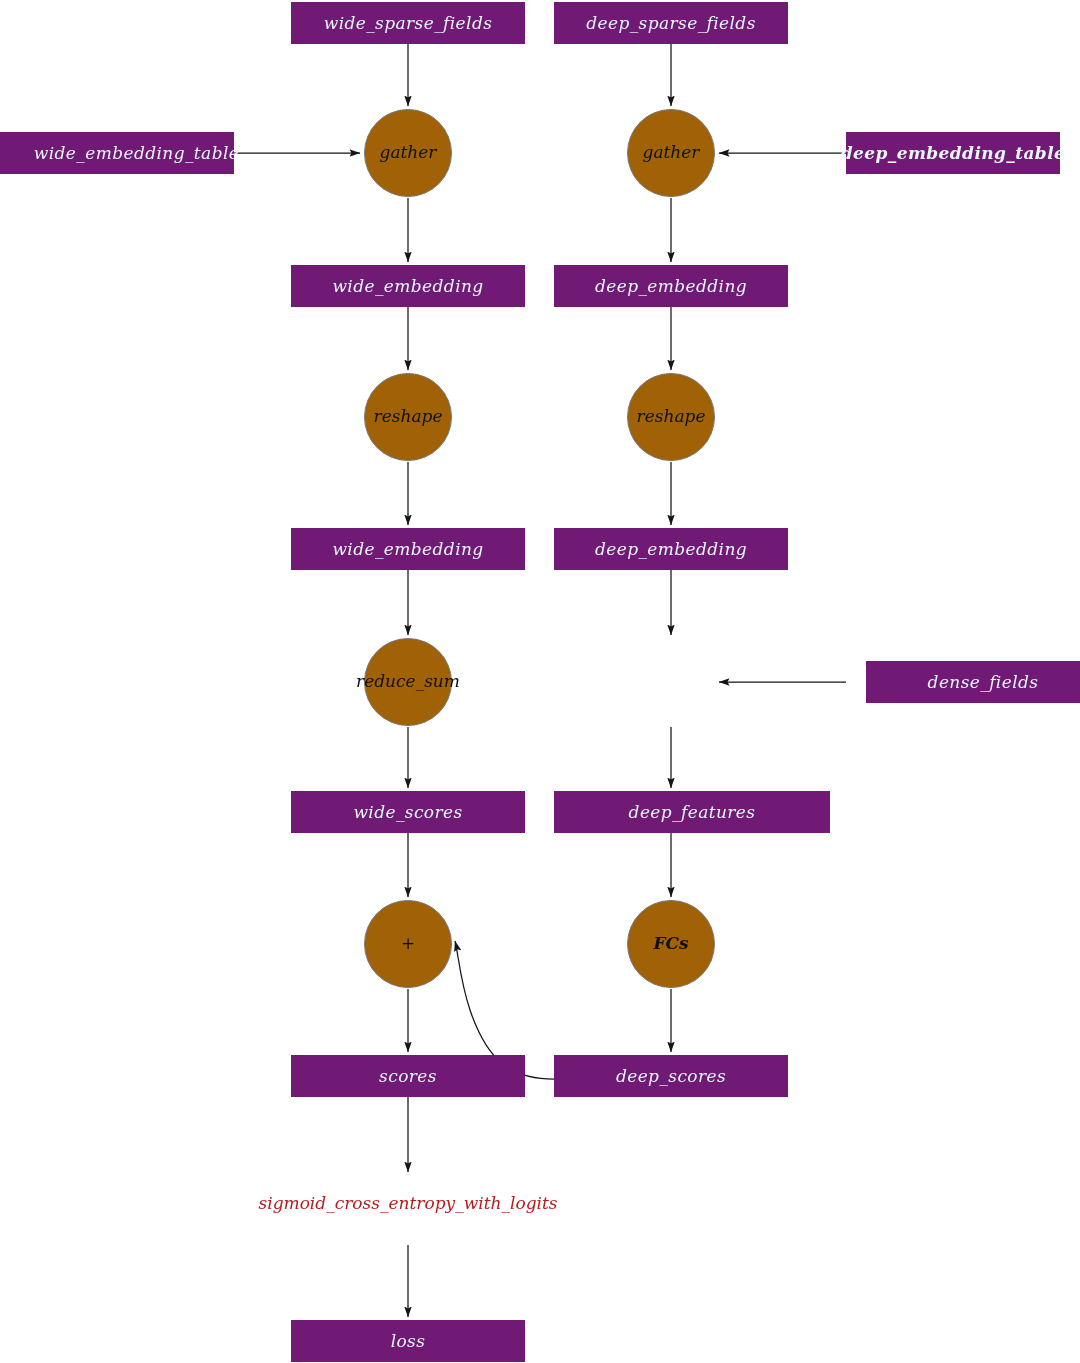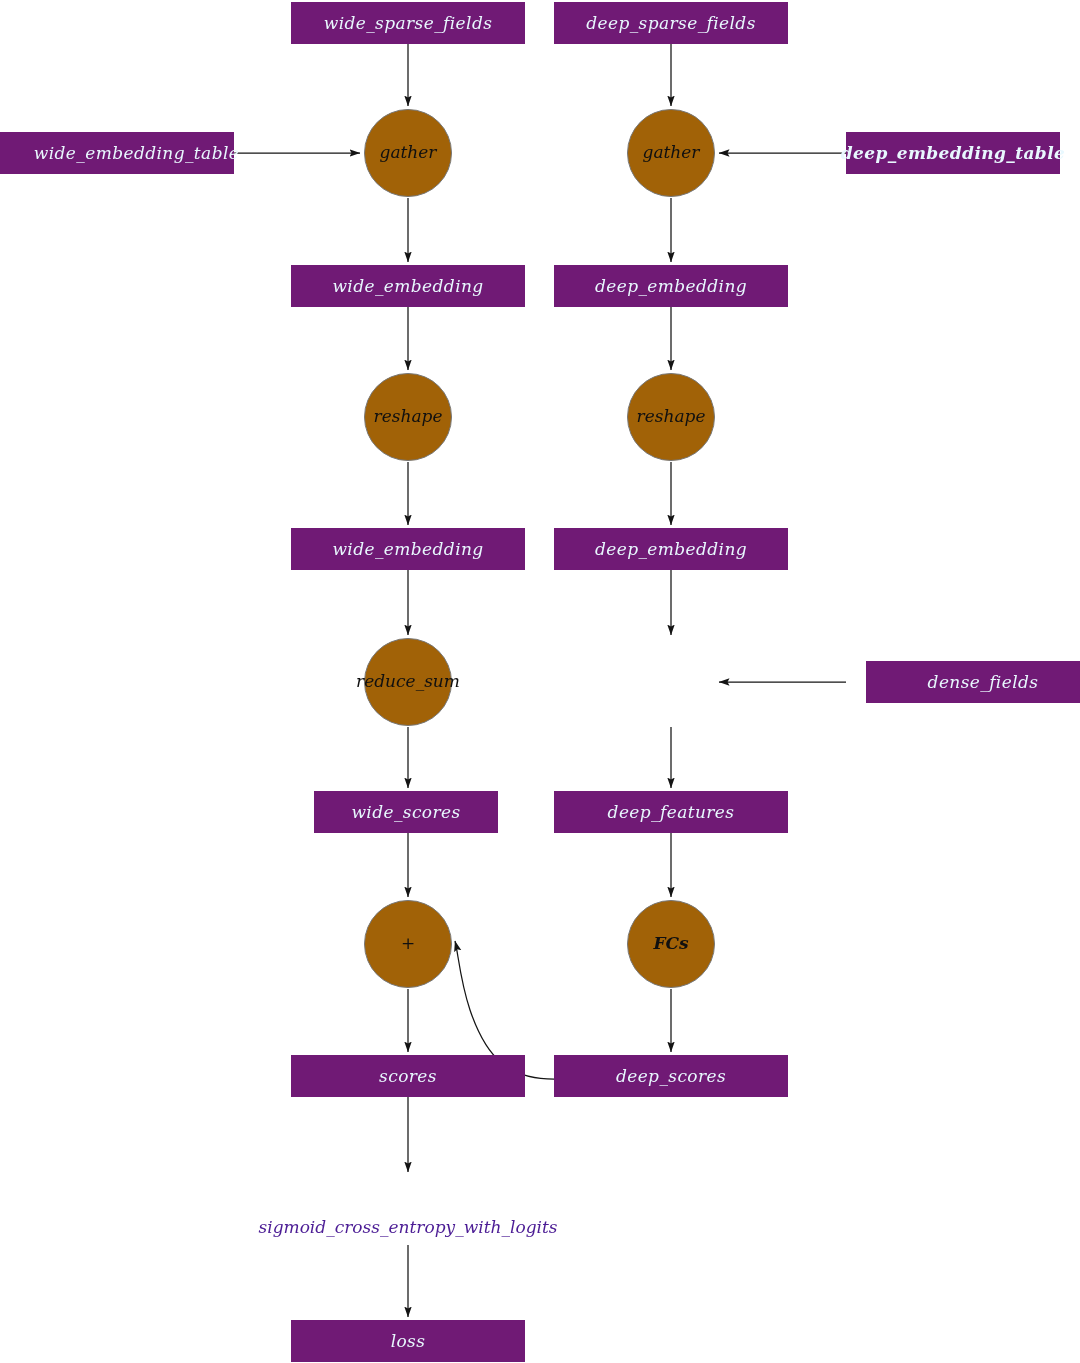--- a/index.html
+++ b/index.html
@@ -34,25 +34,25 @@
     white-space:nowrap;
     box-sizing:border-box;
   }
   .node-circle .lbl{
     display:block;
     white-space:nowrap;
     transform:translateY(-1px);
   }
   .node-plain{
     position:absolute;
-    color:#4c1d95;
+    color:#b91c1c;
     font-style:italic;
     font-size:17px;
     white-space:nowrap;
-    display:flex;align-items:center;justify-content:center;margin-top:24px;
+    display:flex;align-items:center;justify-content:center;
   }
 </style>
 </head>
 <body>
 
 <div id="canvas">
 
   <svg id="edges" viewBox="0 0 1080 1363" width="1080" height="1363" xmlns="http://www.w3.org/2000/svg">
     <defs>
       <marker id="ah" markerWidth="10" markerHeight="10" refX="8.4" refY="3.2" orient="auto" markerUnits="strokeWidth">
@@ -139,25 +139,25 @@
 
   <div class="node-circle" style="left:364px;top:638px;width:88px;height:88px;">
     <span class="lbl">reduce_sum</span>
   </div>
 
 
   <div class="node-box" style="left:846px;top:661px;width:234px;height:42px;margin-left:20px;">
     <span>dense_fields</span>
   </div>
 
-  <div class="node-box" style="left:291px;top:791px;width:184px;height:42px;margin-left:23px;">
+  <div class="node-box" style="left:291px;top:791px;width:234px;height:42px;">
     <span>wide_scores</span>
   </div>
 
-  <div class="node-box" style="left:554px;top:791px;width:234px;height:42px;">
+  <div class="node-box" style="left:554px;top:791px;width:276px;height:42px;">
     <span>deep_features</span>
   </div>
 
   <div class="node-circle" style="left:364px;top:900px;width:88px;height:88px;">
     <span class="lbl">+</span>
   </div>
 
   <div class="node-circle" style="left:627px;top:900px;width:88px;height:88px;font-weight:bold;">
     <span class="lbl">FCs</span>
   </div>

